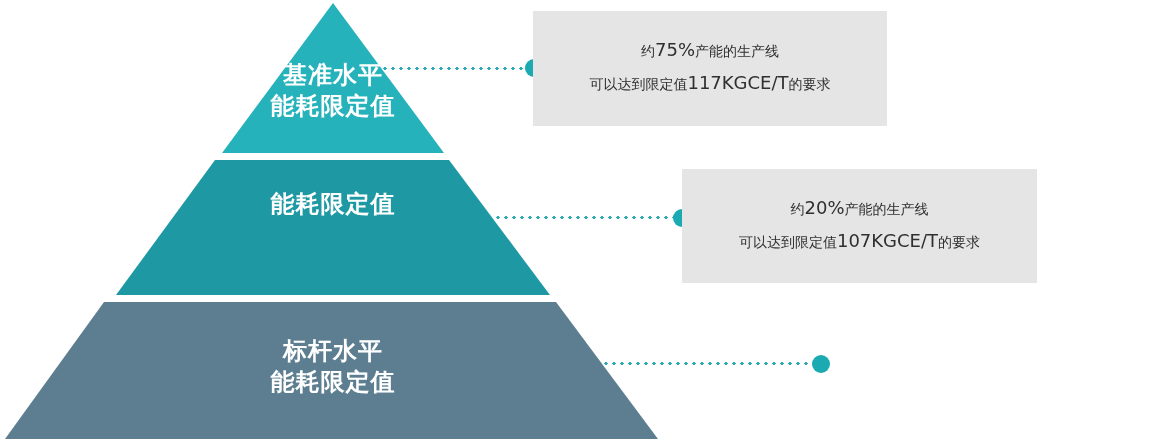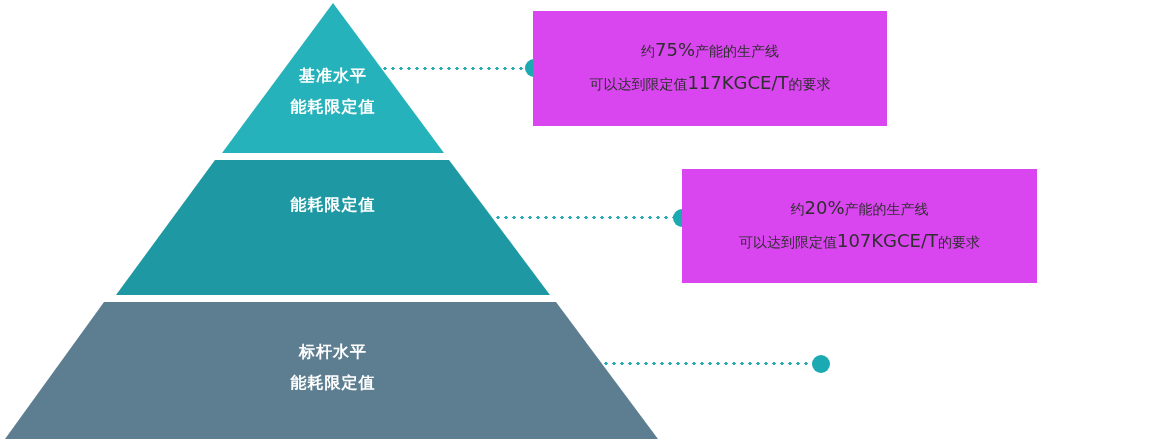--- a/index.html
+++ b/index.html
@@ -32,21 +32,21 @@
     background: #5d7e91;
     clip-path: polygon(104px 302px, 556px 302px, 658px 439px, 5px 439px);
   }
   
   .tier-label {
     position: absolute;
     left: 183px;
     width: 300px;
     text-align: center;
     color: #ffffff;
-    font-size: 16px;
+    font-size: 24px;
     font-weight: 700;
     line-height: 31px;
     letter-spacing: 1px;
   }
   .tier-label.l1 { top: 60px; }
   .tier-label.l2 { top: 189px; }
   .tier-label.l3 { top: 336px; }
   
   .dotline {
     position: absolute;
@@ -65,21 +65,21 @@
     height: 18px;
     border-radius: 50%;
     background: #1ba9b2;
   }
   .dot.d1 { left: 525px; top: 59px; }
   .dot.d2 { left: 673px; top: 209px; }
   .dot.d3 { left: 812px; top: 355px; }
   
   .callout {
     position: absolute;
-    background: #d946ef;
+    background: #e5e5e5;
     color: #2f2f2f;
     text-align: center;
     padding-top: 23px;
     box-sizing: border-box;
   }
   .callout .cl {
     line-height: 31px;
     font-size: 14px;
   }
   .callout .cl .lat {

